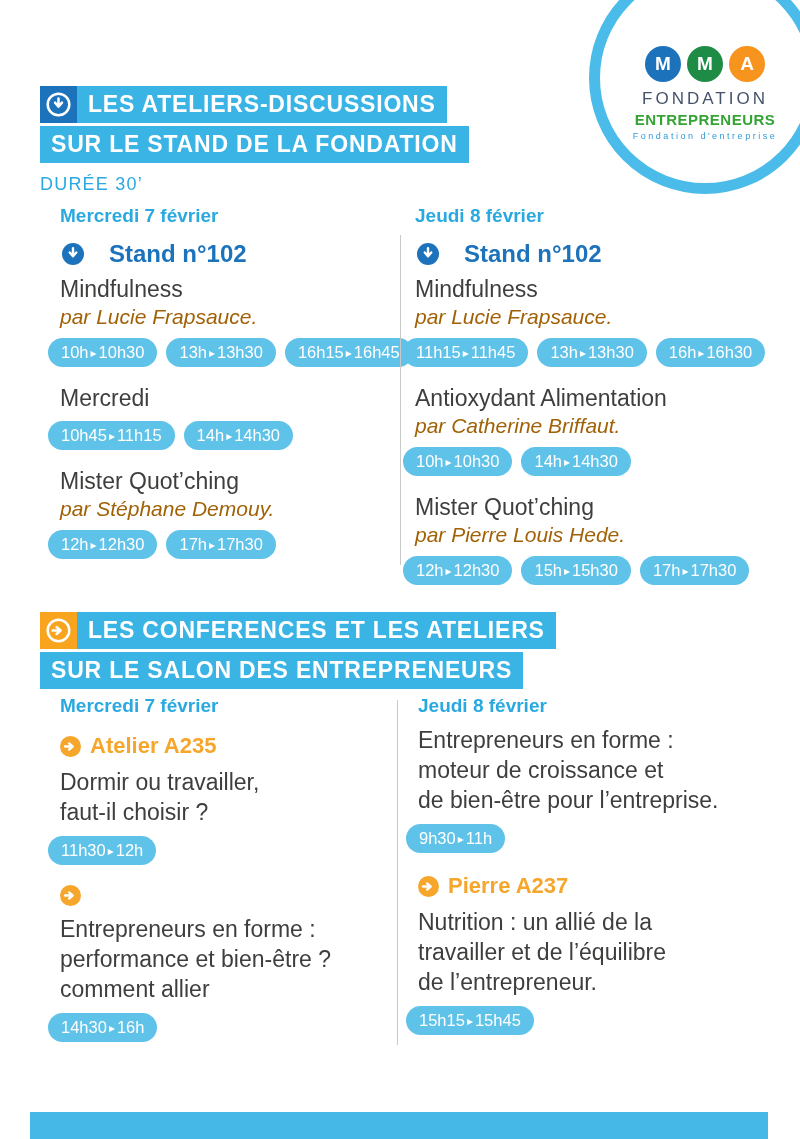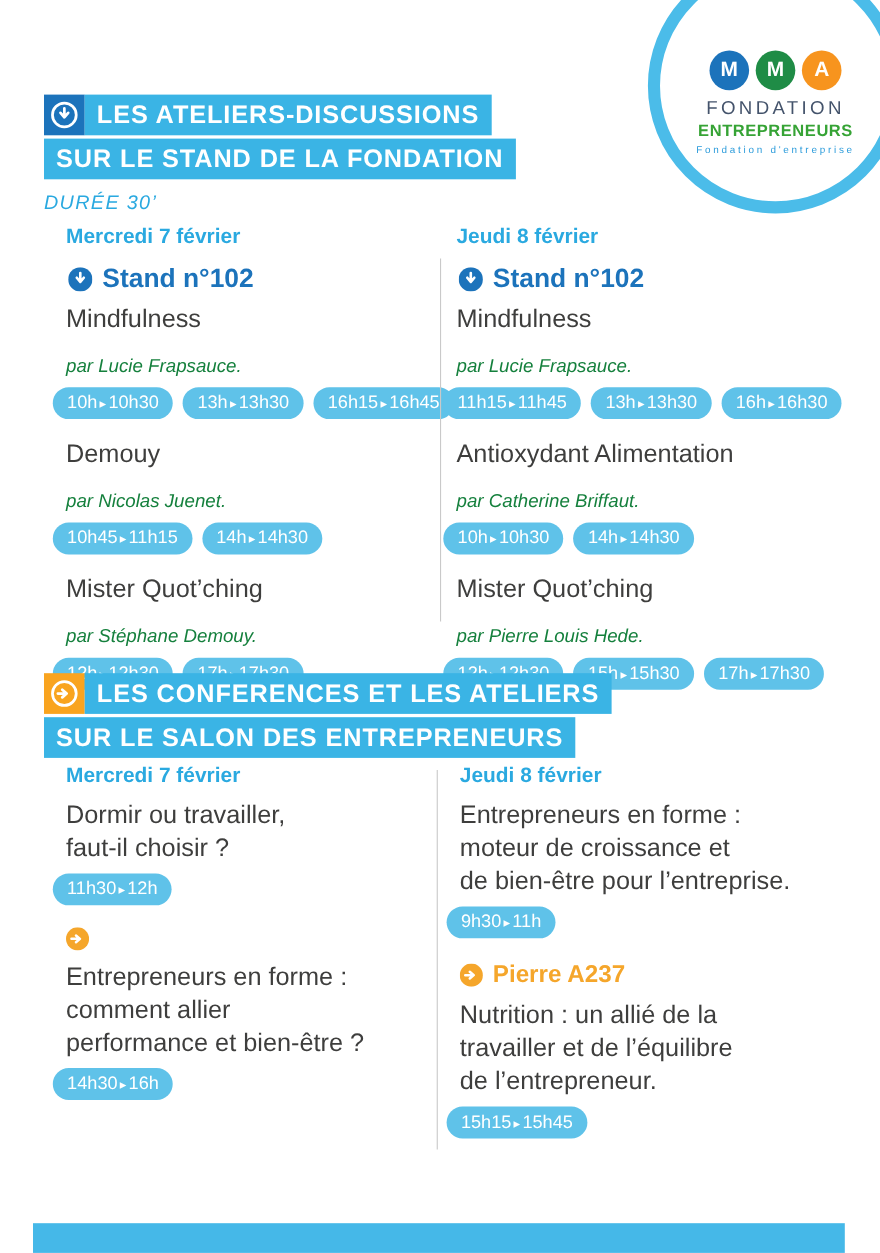--- a/index.html
+++ b/index.html
@@ -22,30 +22,30 @@
   .logo-sub{color:#2d9cdb;font-size:9px;letter-spacing:2.5px;margin-top:3px;}
   
   .sec-hdr{position:absolute;left:40px;}
   .hdr-row{display:flex;width:fit-content;}
   .hdr-icon{width:37px;height:37px;display:flex;align-items:center;justify-content:center;flex:0 0 37px;}
   .hdr-icon.blue{background:#1c73bb}
   .hdr-icon.orange{background:#f9a41f}
   .hdr-text{background:#3ab4e5;color:#fff;font-weight:bold;font-size:23px;
     letter-spacing:0.8px;line-height:37px;padding:0 11px;white-space:nowrap;}
   .hdr-row2{margin-top:3px;}
-  .duree{color:#2aa9e0;font-size:18px;letter-spacing:1.2px;margin-top:11px;font-style:italic;}
+  .duree{color:#2aa9e0;font-size:18px;letter-spacing:1.2px;margin-top:11px;}
   
   .col{position:absolute;}
   .day{font-size:19px;font-weight:bold;color:#2aa9e0;}
-  .stand-row{display:flex;align-items:center;gap:9px;margin:13px 0 0 2px;
+  .stand-row{display:flex;align-items:center;gap:25px;margin:13px 0 0 2px;
     color:#1c73bb;font-weight:bold;font-size:24px;}
   .event{margin-top:18px;}
   .event.first{margin-top:8px;}
   .event-title{font-size:23px;color:#3e3e3d;line-height:27px;}
-  .event-speaker{font-style:italic;font-size:17px;color:#15803d;margin-top:20px;}
+  .event-speaker{font-style:italic;font-size:21px;color:#a16207;margin-top:2px;}
   .pills{display:flex;gap:9px;margin-top:9px;margin-left:-12px;}
   .pill{background:#5fc2e9;color:#fff;font-weight:normal;font-size:16.5px;
     border-radius:15px;padding:5px 13px;white-space:nowrap;display:flex;align-items:center;}
   .pill .arr{font-size:12px;margin:0 2px;line-height:1;}
   .oh-row{display:flex;align-items:center;gap:9px;font-size:22px;font-weight:bold;
     color:#f5a62b;margin-top:16px;}
   .event2{margin-top:20px;}
   .body-lines{margin-top:8px;font-size:23px;line-height:30px;color:#3e3e3d;}
   .vline{position:absolute;width:1px;background:#c9c9c9;}
   #vline1{left:400px;top:235px;height:330px;}
@@ -114,22 +114,21 @@
           </span>
         <span class="pill">
             <span>16h15</span>
             <span class="arr">▸</span>
             <span>16h45</span>
           </span>
       </div>
     </div>
 
     <div class="event">
-      <div class="event-title">Demouy</div>
-      <div class="event-speaker">par Nicolas Juenet.</div>
+      <div class="event-title">Mercredi</div>
       <div class="pills">
         <span class="pill">
             <span>10h45</span>
             <span class="arr">▸</span>
             <span>11h15</span>
           </span>
         <span class="pill">
             <span>14h</span>
             <span class="arr">▸</span>
             <span>14h30</span>
@@ -243,20 +242,29 @@
     </div>
     <div class="hdr-row hdr-row2">
       <div class="hdr-text">SUR LE SALON DES ENTREPRENEURS</div>
     </div>
   </div>
 
   <div class="col" style="left:60px;top:695px;width:340px;">
     <div class="day">Mercredi 7 février</div>
 
     <div>
+      <div class="oh-row">
+        <span>
+          <svg width="21" height="21" viewBox="0 0 22 22">
+            <circle cx="11" cy="11" r="11" fill="#f5a62b"></circle>
+            <path d="M5.2 11h7.2M9.5 7.8l3.8 3.2-3.8 3.2" stroke="#fff" stroke-width="2.4" fill="none" stroke-linecap="round" stroke-linejoin="round"></path>
+          </svg>
+        </span>
+        <span>Atelier A235</span>
+      </div>
       <div class="body-lines">
         <div>Dormir ou travailler,</div>
         <div>faut-il choisir ?</div>
       </div>
       <div class="pills">
         <span class="pill">
             <span>11h30</span>
             <span class="arr">▸</span>
             <span>12h</span>
           </span>
@@ -267,22 +275,22 @@
       <div class="oh-row">
         <span>
           <svg width="21" height="21" viewBox="0 0 22 22">
             <circle cx="11" cy="11" r="11" fill="#f5a62b"></circle>
             <path d="M5.2 11h7.2M9.5 7.8l3.8 3.2-3.8 3.2" stroke="#fff" stroke-width="2.4" fill="none" stroke-linecap="round" stroke-linejoin="round"></path>
           </svg>
         </span>
       </div>
       <div class="body-lines">
         <div>Entrepreneurs en forme :</div>
+        <div>performance et bien-être ?</div>
         <div>comment allier</div>
-        <div>performance et bien-être ?</div>
       </div>
       <div class="pills">
         <span class="pill">
             <span>14h30</span>
             <span class="arr">▸</span>
             <span>16h</span>
           </span>
       </div>
     </div>
   </div>

